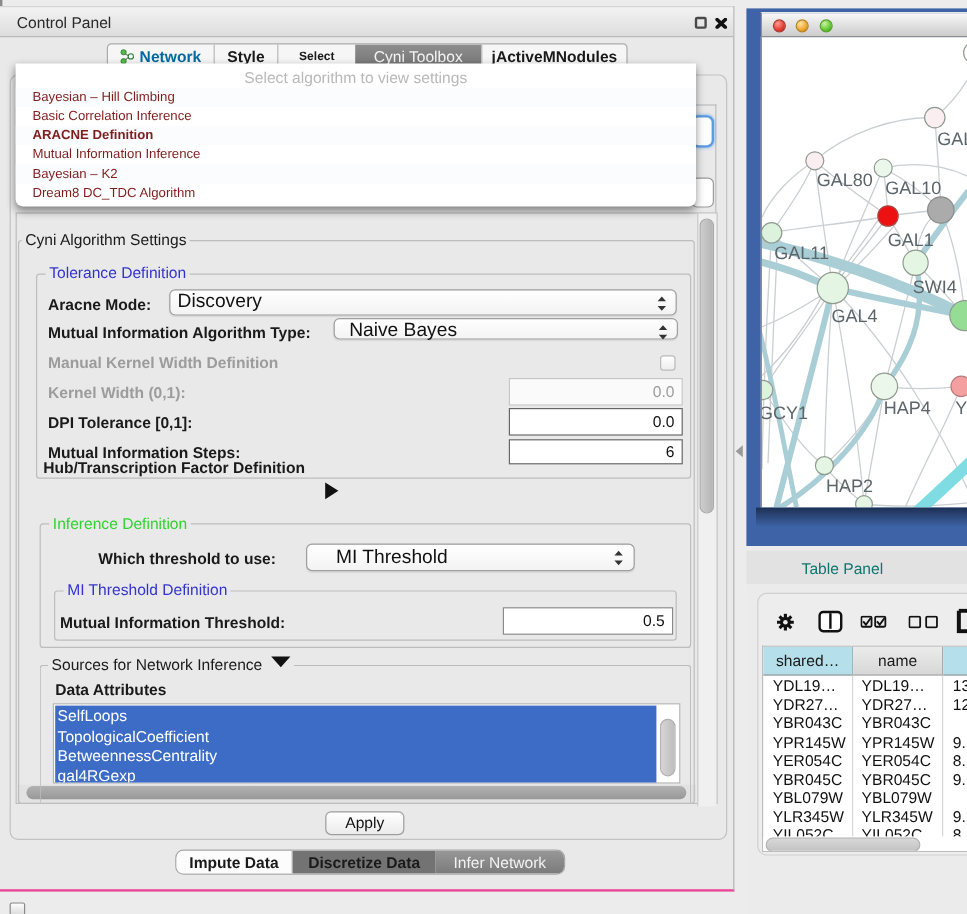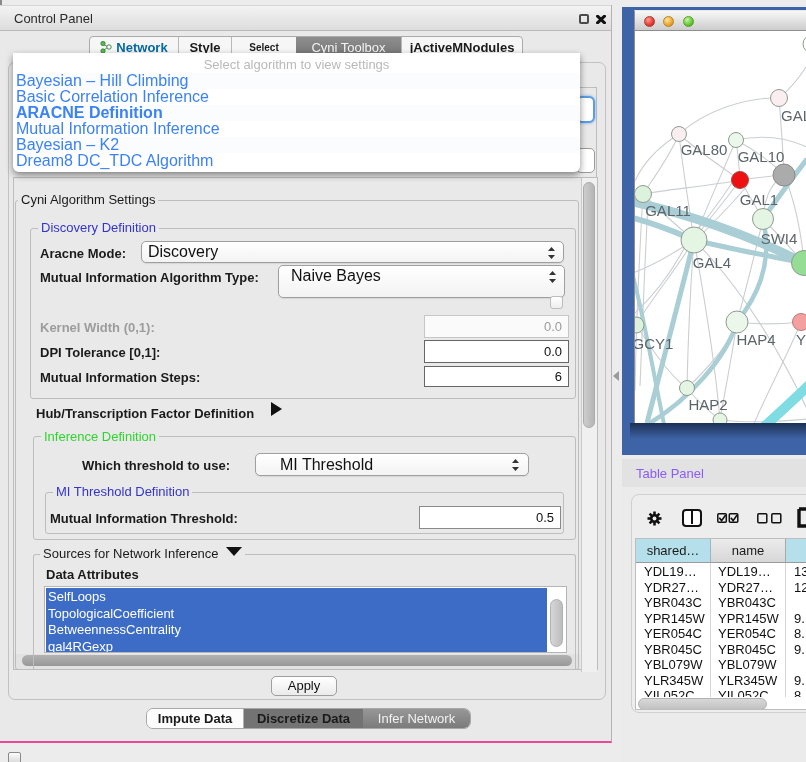--- a/index.html
+++ b/index.html
@@ -48,50 +48,51 @@
   <div class="ab" style="left:581px;top:173px;width:16px;height:494px;background:#f0f0f0;border-left:1px solid #c9c9c9;box-sizing:border-box"></div>
   <div class="ab" style="left:583px;top:177px;width:12px;height:246px;background:linear-gradient(90deg,#cdcdcd,#b5b5b5);border:1px solid #ababab;border-radius:7px;box-sizing:border-box"></div>
 
   <div class="ab" style="left:14px;top:649px;width:566px;height:15px;background:#e2e2e2"></div>
   <div class="ab" style="left:22px;top:650px;width:550px;height:11px;background:linear-gradient(#b2b2b2,#989898);border-radius:6px"></div>
 
   <div class="frame" style="left:15px;top:195px;width:562px;height:468px"></div>
   <div class="legend" style="left:18px;top:188px;color:#1a1a1a">Cyni Algorithm Settings</div>
 
   <div class="frame" style="left:30px;top:223px;width:544px;height:169px"></div>
-  <div class="legend" style="left:38px;top:216px;color:#3434cc">Discovery Definition</div>
+  <div class="legend" style="left:38px;top:216px;color:#3434cc">Tolerance Definition</div>
 
   <div class="lab" style="left:40px;top:241px">Aracne Mode:</div>
   <div class="combo" style="left:141px;top:236px;width:423px;height:22px;padding-left:6px">Discovery
     <svg width="9" height="14" viewBox="0 0 9 14" style="position:absolute;right:7px;top:4px">
         <path d="M1 5 L4.5 1 L8 5 Z" fill="#333"></path>
         <path d="M1 9 L4.5 13 L8 9 Z" fill="#333"></path>
       </svg>
   </div>
 
   <div class="lab" style="left:40px;top:265px">Mutual Information Algorithm Type:</div>
-  <div class="combo" style="left:278px;top:260px;width:287px;height:33px">Naive Bayes
+  <div class="combo" style="left:278px;top:260px;width:287px;height:18px">Naive Bayes
     <svg width="9" height="14" viewBox="0 0 9 14" style="position:absolute;right:7px;top:4px">
         <path d="M1 5 L4.5 1 L8 5 Z" fill="#333"></path>
         <path d="M1 9 L4.5 13 L8 9 Z" fill="#333"></path>
       </svg>
   </div>
 
+  <div class="lab" style="left:40px;top:290px;color:#9c9c9c">Manual Kernel Width Definition</div>
   <div class="ab" style="left:550px;top:291px;width:13px;height:13px;border:1px solid #bcbcbc;border-radius:3px;background:linear-gradient(#ffffff,#ededed);box-sizing:border-box"></div>
 
   <div class="lab" style="left:40px;top:315px;color:#9c9c9c">Kernel Width (0,1):</div>
   <div class="field" style="left:424px;top:310px;width:145px;height:23px;background:#fafafa;border:1px solid #c6c6c6;color:#9c9c9c;line-height:21px">0.0</div>
 
   <div class="lab" style="left:40px;top:340px">DPI Tolerance [0,1]:</div>
   <div class="field" style="left:424px;top:335px;width:145px;height:23px;line-height:21px;border:1px solid #666">0.0</div>
 
   <div class="lab" style="left:40px;top:365px">Mutual Information Steps:</div>
   <div class="field" style="left:424px;top:361px;width:145px;height:21px;line-height:19px;border:1px solid #666">6</div>
 
-  <div class="lab" style="left:36px;top:401px">Hub/Transcription Factor Definition</div>
+  <div class="lab" style="left:36px;top:377px">Hub/Transcription Factor Definition</div>
   <div class="ab" style="left:271px;top:397px;width:0;height:0;border-left:11px solid #111;border-top:7px solid transparent;border-bottom:7px solid transparent"></div>
 
   <div class="frame" style="left:33px;top:431px;width:541px;height:102px"></div>
   <div class="legend" style="left:41px;top:425px;color:#30d430">Inference Definition</div>
 
   <div class="lab" style="left:60px;top:453px;width:170px;text-align:right">Which threshold to use:</div>
   <div class="combo" style="left:255px;top:448px;width:274px;height:23px;line-height:21px;padding-left:24px">MI Threshold
     <svg width="9" height="14" viewBox="0 0 9 14" style="position:absolute;right:8px;top:4px">
         <path d="M1 5 L4.5 1 L8 5 Z" fill="#333"></path>
         <path d="M1 9 L4.5 13 L8 9 Z" fill="#333"></path>
@@ -125,21 +126,21 @@
 <div class="ab" style="left:575px;top:87px;width:22px;height:1px;background:#bdbdbd;z-index:5"></div>
 <div class="ab" style="left:596px;top:87px;width:1px;height:90px;background:#bdbdbd;z-index:5"></div>
 <div class="ab" style="left:576px;top:96px;width:19px;height:27px;background:#fff;border:2px solid #5b9ce2;border-radius:6px;box-shadow:0 0 3px rgba(80,150,230,.8);box-sizing:border-box;z-index:5"></div>
 <div class="ab" style="left:576px;top:148px;width:19px;height:25px;background:#fff;border:1px solid #9a9a9a;border-radius:5px;box-sizing:border-box;z-index:5"></div>
 
 <div class="ab" style="left:13px;top:53px;width:567px;height:119px;background:#fff;border-radius:0 0 6px 6px;box-shadow:0 3px 7px rgba(0,0,0,.45);z-index:50;overflow:hidden">
   <div class="ab" style="left:0;top:20px;width:567px;height:16px;background:#fafcfe"></div>
   <div class="ab" style="left:0;top:52px;width:567px;height:16px;background:#fafcfe"></div>
   <div class="ab" style="left:0;top:84px;width:567px;height:16px;background:#fafcfe"></div>
   <div class="ab" style="left:0;top:4px;width:567px;text-align:center;font-size:13px;color:#b9b9b9">Select algorithm to view settings</div>
-  <div class="ab" style="left:3px;top:20px;font-size:16px;line-height:16px;color:#3b82f6">Bayesian – Hill Climbing<br>Basic Correlation Inference<br><b>ARACNE Definition</b><br>Mutual Information Inference<br>Bayesian – K2<br>Dream8 DC_TDC Algorithm</div>
+  <div class="ab" style="left:14px;top:20px;font-size:11px;line-height:16px;color:#7f1d1d">Bayesian – Hill Climbing<br>Basic Correlation Inference<br><b>ARACNE Definition</b><br>Mutual Information Inference<br>Bayesian – K2<br>Dream8 DC_TDC Algorithm</div>
 </div>
 
 <div class="ab" style="left:613px;top:371px;width:0;height:0;border-right:6px solid #9a9a9a;border-top:5px solid transparent;border-bottom:5px solid transparent"></div>
 
 <div class="ab" style="left:622px;top:7px;width:184px;height:448px;background:#3e63a6"></div>
 
 <div class="ab" style="left:634px;top:10px;width:172px;height:21px;background:linear-gradient(#f8f8f8,#cccccc);border-top:1px solid #e8e8e8;border-left:1px solid #909090;border-bottom:1px solid #8e8e8e;box-sizing:border-box"></div>
 <div class="ab" style="left:644px;top:16px;width:11px;height:11px;border-radius:50%;background:radial-gradient(circle at 35% 30%,#ff9a92,#e33d32 60%,#b71c12);border:1px solid #ad3a30;box-sizing:border-box"></div>
 <div class="ab" style="left:663px;top:16px;width:11px;height:11px;border-radius:50%;background:radial-gradient(circle at 35% 30%,#ffe3a0,#eda730 60%,#c07e14);border:1px solid #b3851f;box-sizing:border-box"></div>
 <div class="ab" style="left:683px;top:16px;width:11px;height:11px;border-radius:50%;background:radial-gradient(circle at 35% 30%,#c8f3a8,#64c832 60%,#3f9c16);border:1px solid #57a029;box-sizing:border-box"></div>
@@ -224,21 +225,21 @@
     <text x="121" y="314">HAP4</text>
     <text x="161" y="314" text-anchor="start">Y</text>
     <text x="73" y="379">HAP2</text>
   </g>
 </svg>
 </div>
 
 <div class="ab" style="left:630px;top:423px;width:176px;height:16px;background:linear-gradient(#1c3054,rgba(62,99,166,0))"></div>
 
 <div class="ab" style="left:622px;top:459px;width:184px;height:28px;background:#e2e2e2"></div>
-<div class="ab" style="left:636px;top:466px;font-size:13px;color:#8b5cf6">Table Panel</div>
+<div class="ab" style="left:668px;top:466px;font-size:13px;color:#0f766e">Table Panel</div>
 <div class="ab" style="left:622px;top:487px;width:184px;height:275px;background:#ebebeb"></div>
 
 <div class="ab" style="left:631px;top:494px;width:180px;height:219px;background:#ededed;border:1px solid #d0d0d0;border-radius:8px 0 0 8px;box-sizing:border-box"></div>
 
 <svg class="ab" style="left:647px;top:511px" width="15" height="15" viewBox="0 0 15 15">
   <g stroke="#111" stroke-width="2.6">
       <line x1="7.5" y1="0.5" x2="7.5" y2="14.5"></line>
       <line x1="0.5" y1="7.5" x2="14.5" y2="7.5"></line>
       <line x1="2.6" y1="2.6" x2="12.4" y2="12.4"></line>
       <line x1="12.4" y1="2.6" x2="2.6" y2="12.4"></line>

